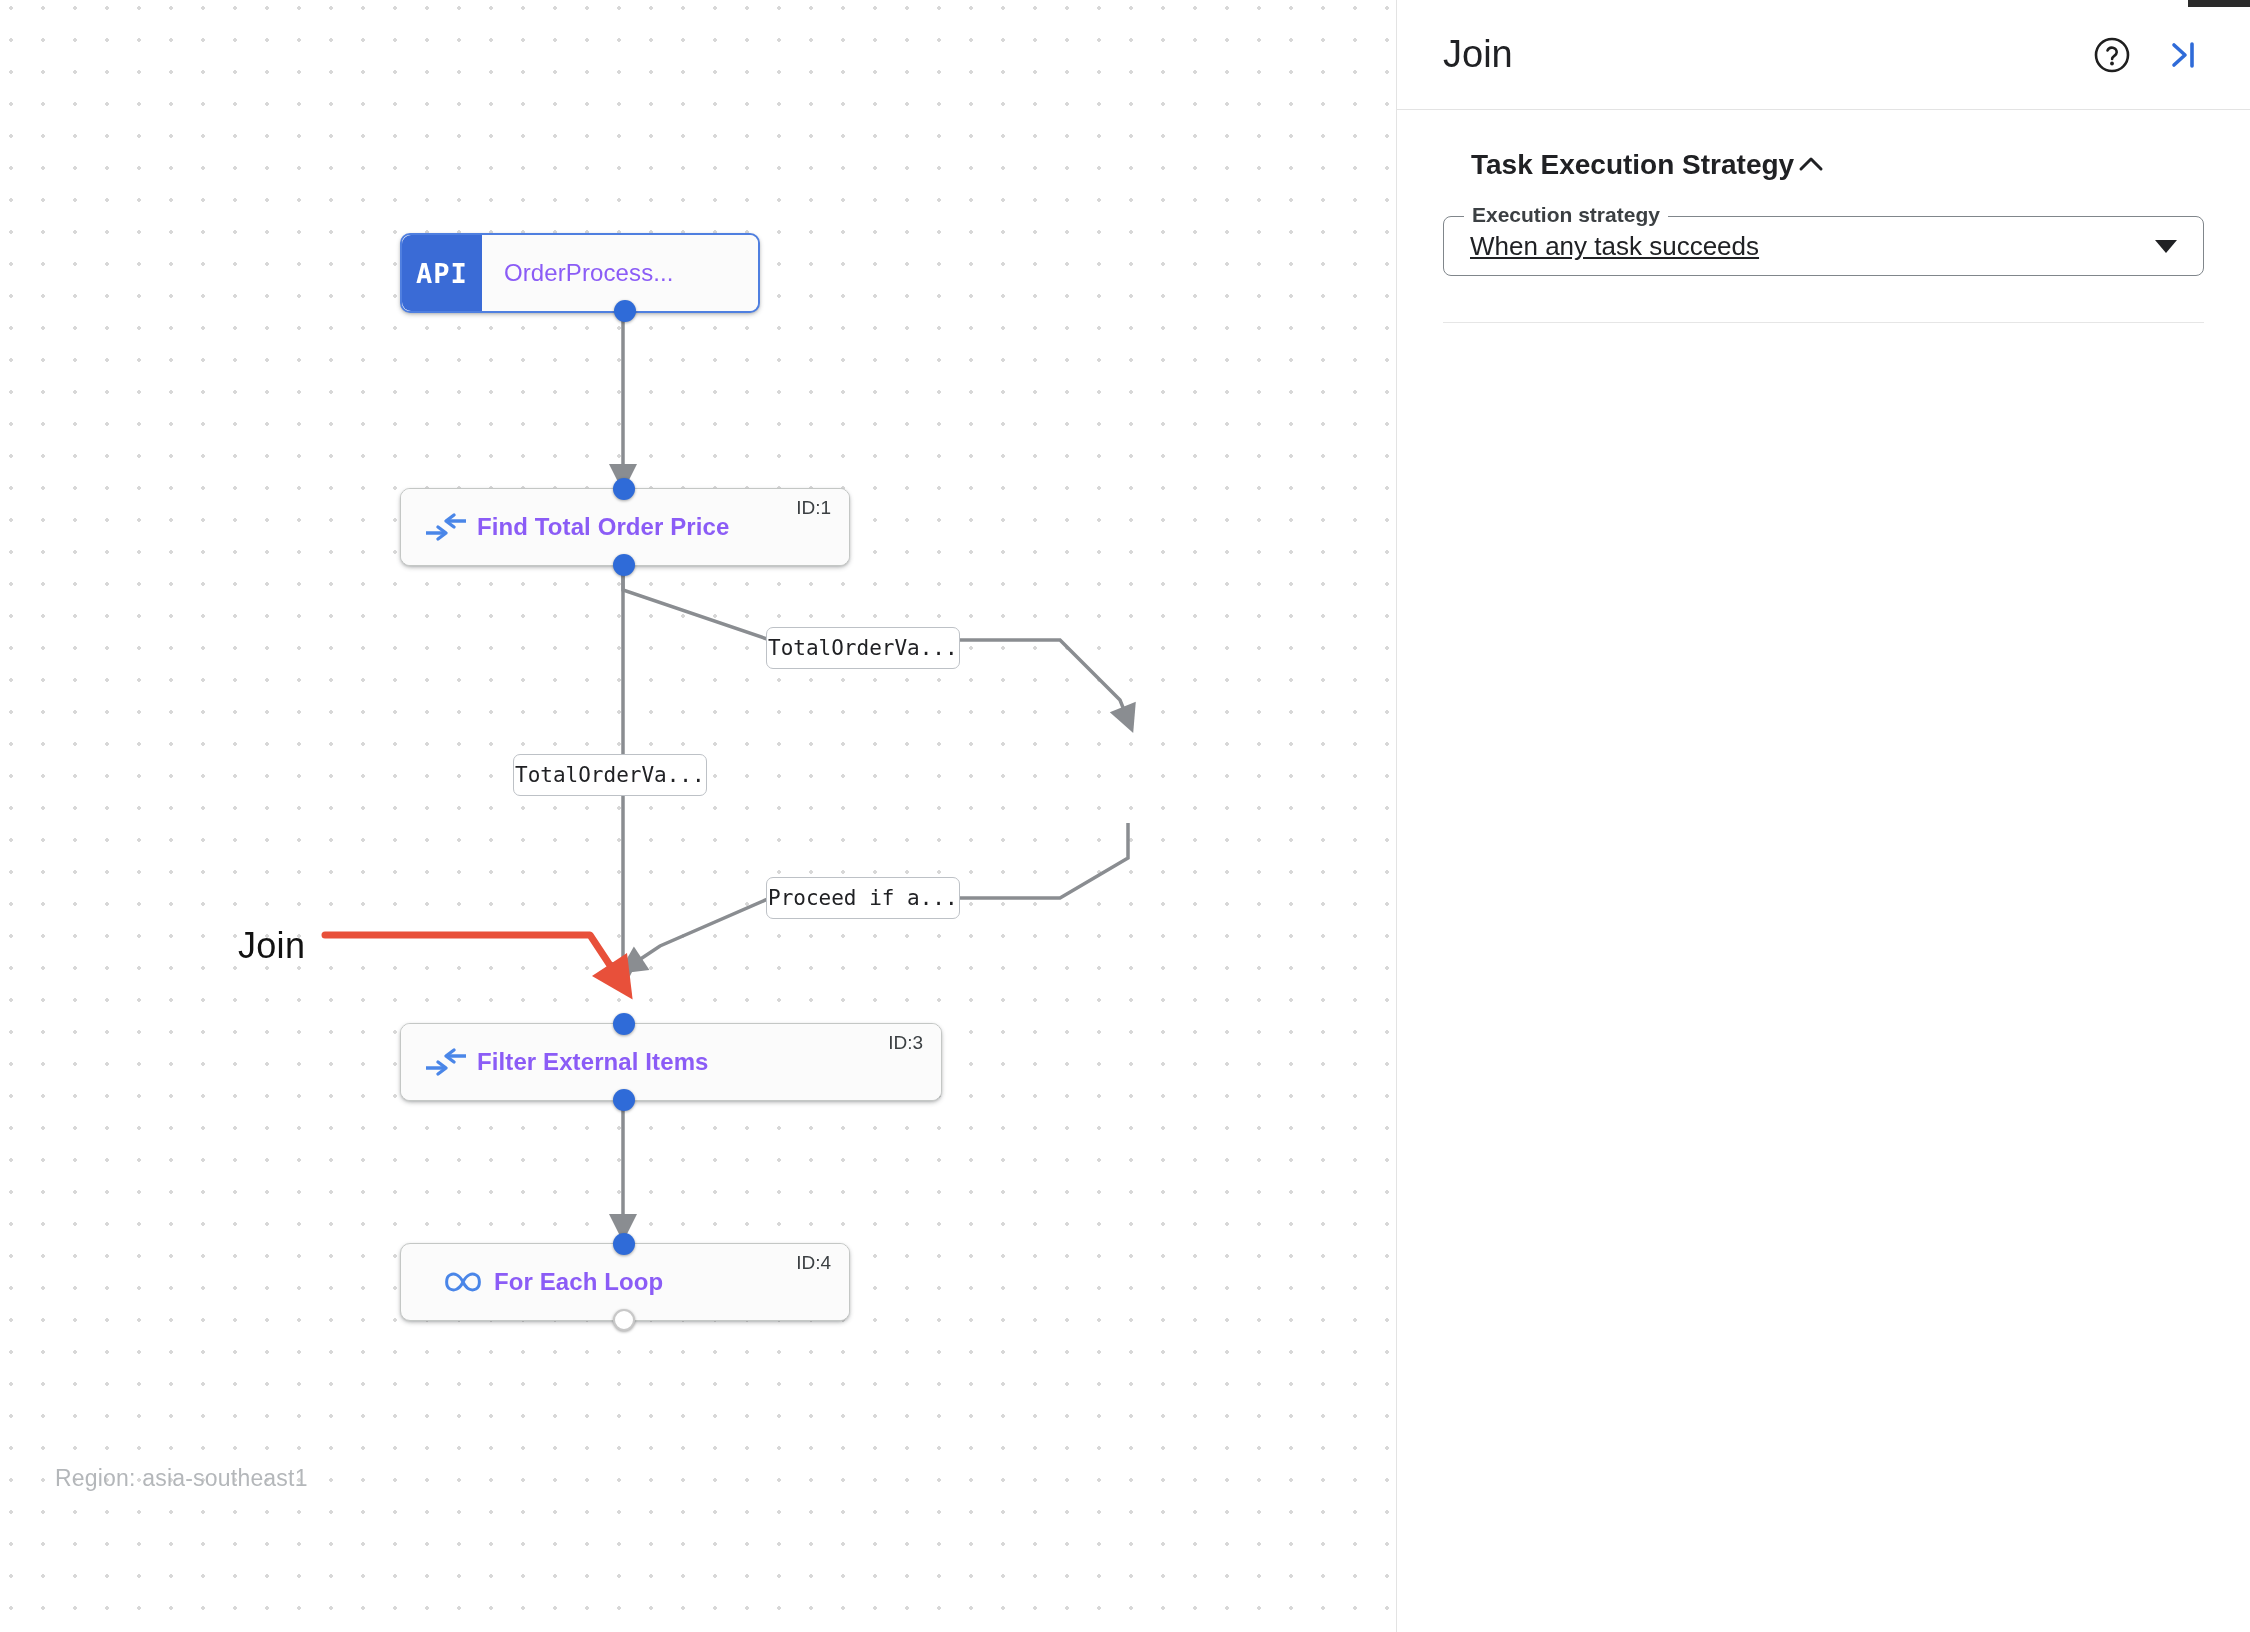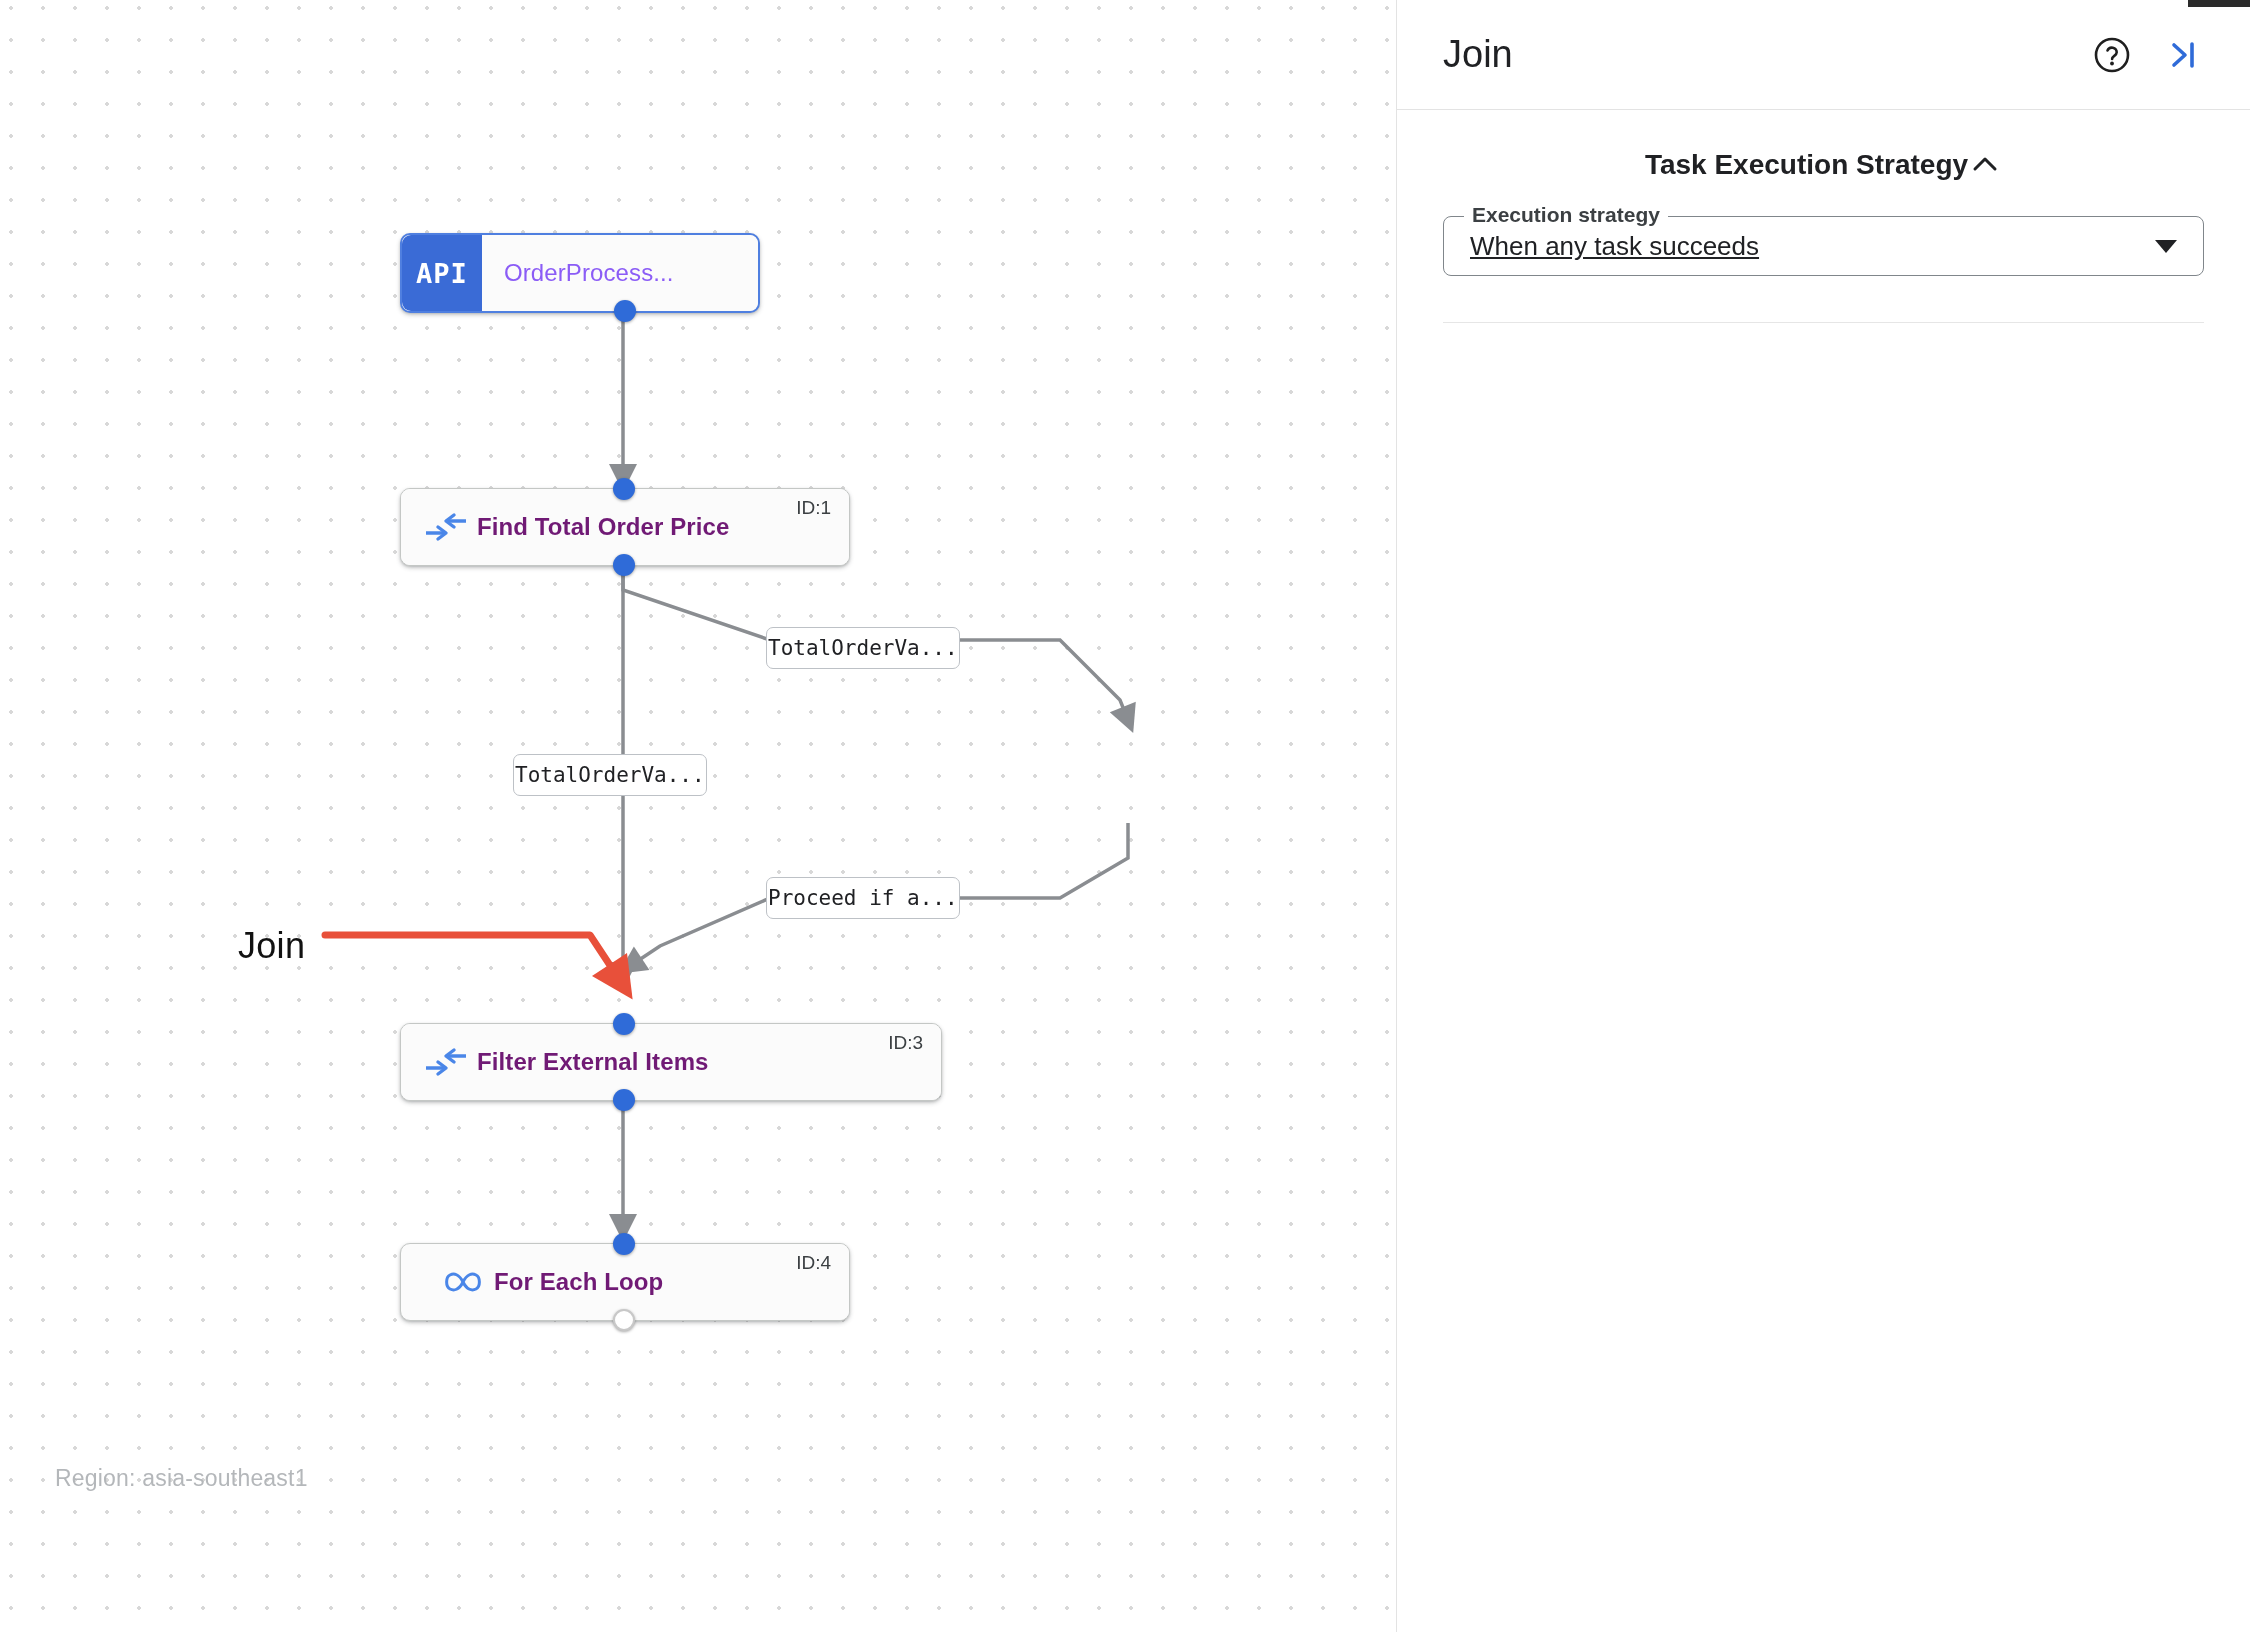--- a/index.html
+++ b/index.html
@@ -47,21 +47,21 @@
     font-family: "DejaVu Sans Mono", "Liberation Mono", monospace;
     font-size: 27px; font-weight: 700; letter-spacing: 1px;
     flex: 0 0 80px;
   }
   .node-icon {
     width: 62px; flex: 0 0 62px;
     display: flex; align-items: center; justify-content: center;
     margin-left: 14px;
   }
   .node-title {
-    font-size: 24px; font-weight: 700; color: #701a75;
+    font-size: 24px; font-weight: 700; color: #8b5cf6;
     white-space: nowrap; letter-spacing: .1px;
   }
   .api-title { font-size: 24px; font-weight: 400; color: #8b5cf6; padding-left: 22px; }
   .node-id {
     position: absolute; right: 18px; top: 8px;
     font-size: 19px; color: #3c4043;
     font-family: "Liberation Sans", sans-serif;
   }
 
   
@@ -115,22 +115,23 @@
     height: 110px; border-bottom: 1px solid #e3e3e3;
     display: flex; align-items: center; padding: 0 46px 0 46px;
   }
   #panel-title { font-size: 38px; color: #202124; font-weight: 400; flex: 1; }
   .hdr-icon { display: flex; align-items: center; justify-content: center; cursor: pointer; }
   #help-icon { width: 44px; height: 44px; margin-right: 26px; }
   #collapse-icon { width: 44px; height: 44px; }
 
   #panel-section { padding: 38px 46px 0 46px; }
   #section-header {
-    display: flex; align-items: center; justify-content: center;
+    display: flex; align-items: center; justify-content: flex-start;
     margin-bottom: 34px;
+    margin-left: 28px;
   }
   #section-title { font-size: 28px; font-weight: 700; color: #202124; }
   #section-chevron { width: 34px; height: 34px; }
 
   .select-field {
     position: relative;
     height: 60px;
     border: 1px solid #80868b;
     border-radius: 8px;
     display: flex; align-items: center;

